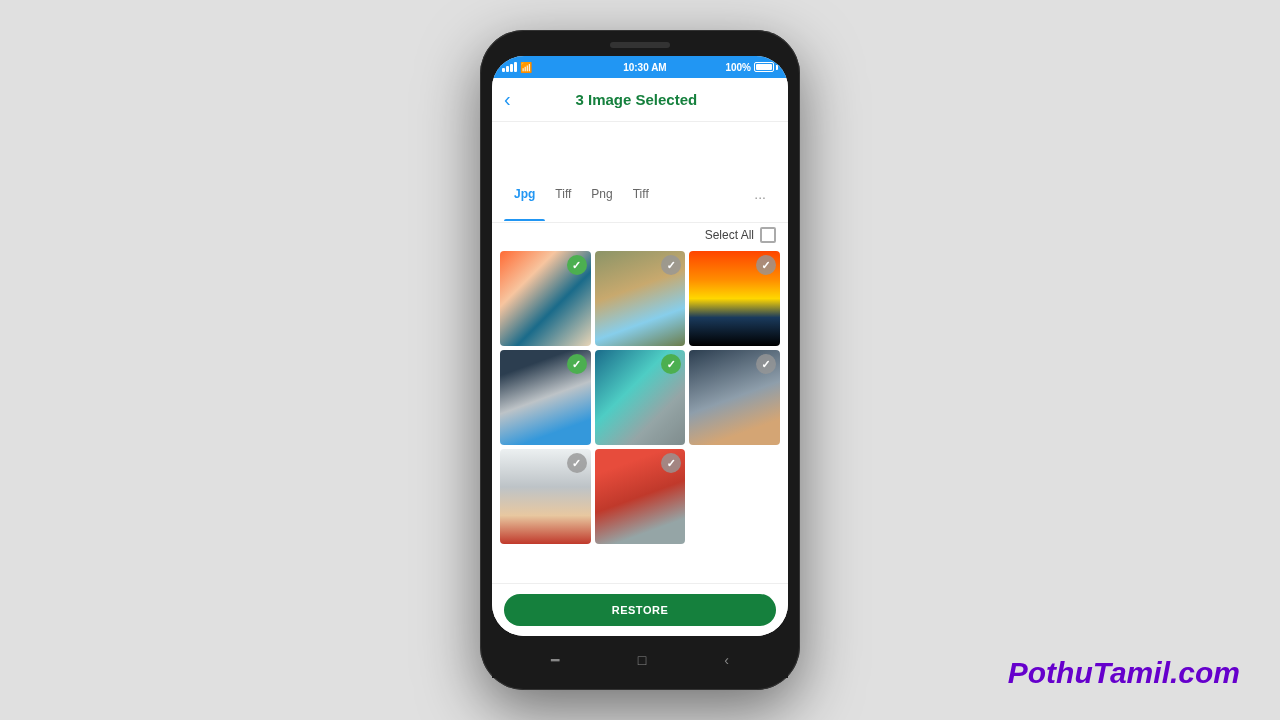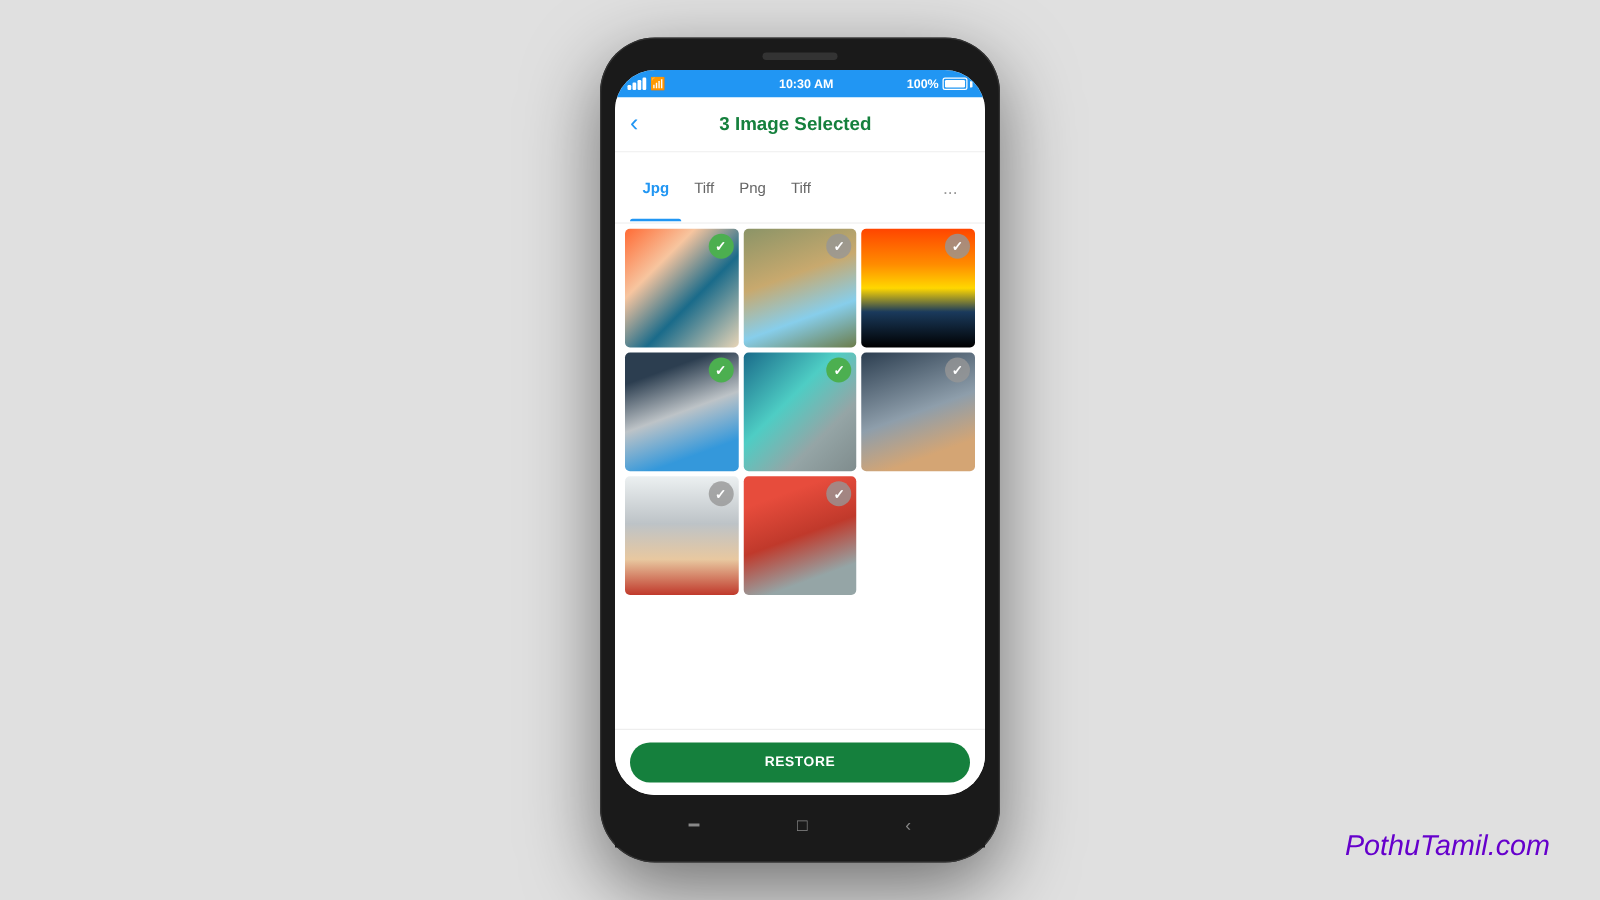--- a/index.html
+++ b/index.html
@@ -12,22 +12,22 @@
       justify-content: center;
       font-family: -apple-system, BlinkMacSystemFont, 'Segoe UI', sans-serif;
       overflow: hidden;
     }
 
     .watermark {
       position: absolute;
       bottom: 30px;
       right: 40px;
       color: #6600cc;
-      font-size: 23px;
-      font-weight: normal;
+      font-size: 30px;
+      font-weight: bold;
       font-style: italic;
     }
 
     .phone-outer {
       width: 320px;
       height: 660px;
       background: #1a1a1a;
       border-radius: 44px;
       padding: 12px;
       box-shadow: 0 20px 60px rgba(0,0,0,0.5), inset 0 0 0 1px #333;
@@ -119,20 +119,21 @@
       padding: 0 12px;
       border-bottom: 1px solid #eee;
       background: white;
     }
     .tab {
       padding: 20px 10px;
       font-size: 12px;
       color: #666;
       cursor: pointer;
       position: relative;
+      margin-top: 44px;
     }
     .tab.active {
       color: #2196F3;
       font-weight: 600;
     }
     .tab.active::after {
       content: '';
       position: absolute;
       bottom: 0;
       left: 0; right: 0;
@@ -301,20 +302,24 @@
         <span>Png</span>
       </div>
       <div class="tab">
         <span>Tiff</span>
       </div>
       <div class="tab tab-more">
         <span>...</span>
       </div>
     </div>
 
+    <div class="select-all-row">
+      <span class="select-all-label">Select All</span>
+      <div class="select-all-checkbox"></div>
+    </div>
 
     <div class="image-grid">
 
       <div class="grid-item img-1">
         <div class="check-badge check-green">✓</div>
       </div>
 
       <div class="grid-item img-2">
         <div class="check-badge check-gray">✓</div>
       </div>

